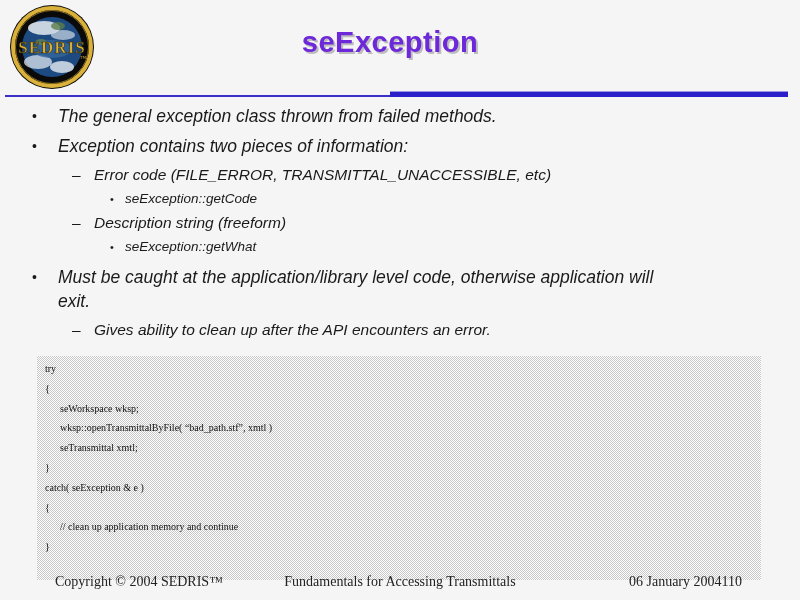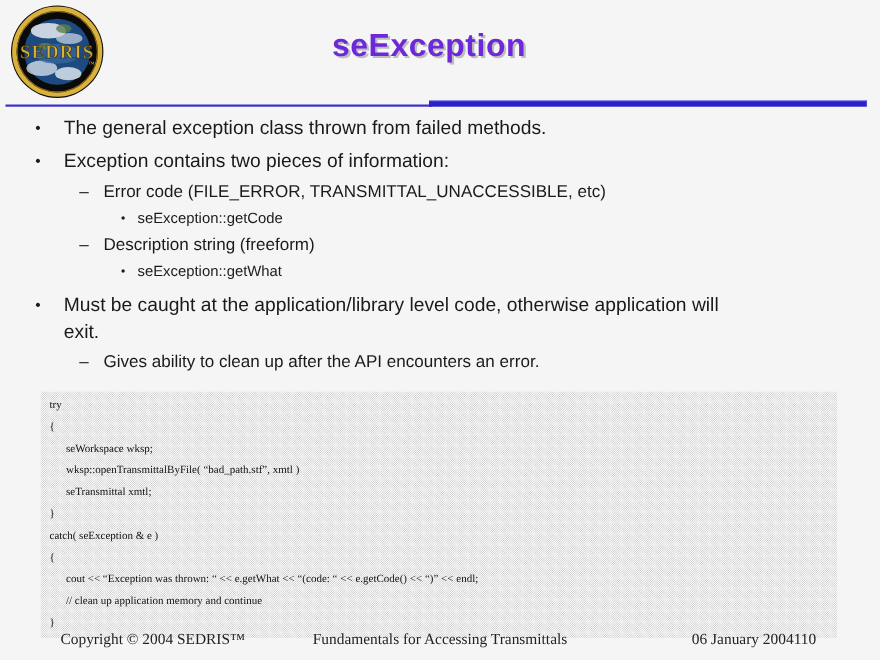--- a/index.html
+++ b/index.html
@@ -68,20 +68,21 @@
   .row {
     display: flex;
     align-items: flex-start;
   }
   .row .marker {
     flex: 0 0 auto;
     text-align: left;
   }
   .row .txt {
     flex: 0 1 auto;
+    font-style: italic;
   }
   .row-l1 {
     font-size: 17.5px;
     line-height: 24px;
     margin-bottom: 6px;
   }
   .row-l1 .marker {
     width: 26px;
     padding-left: 4px;
     font-size: 14px;
@@ -234,21 +235,20 @@
 
 <div class="codeblock">
   <div class="code-line">try</div>
   <div class="code-line">{</div>
   <div class="code-line">      seWorkspace wksp;</div>
   <div class="code-line">      wksp::openTransmittalByFile( “bad_path.stf”, xmtl )</div>
   <div class="code-line">      seTransmittal xmtl;</div>
   <div class="code-line">}</div>
   <div class="code-line">catch( seException &amp; e )</div>
   <div class="code-line">{</div>
-  <div class="code-line">      cout &lt;&lt; “Exception was thrown: “ &lt;&lt; e.getWhat &lt;&lt; “(code: “ &lt;&lt; e.getCode() &lt;&lt; “)” &lt;&lt; endl;</div>
   <div class="code-line">      // clean up application memory and continue</div>
   <div class="code-line">}</div>
 </div>
 
 <div class="footer">
   <span class="footer-left">Copyright © 2004 SEDRIS™</span>
   <span class="footer-center">Fundamentals for Accessing Transmittals</span>
   <span class="footer-right">
     <span>06 January 2004</span>
     <span>110</span>

